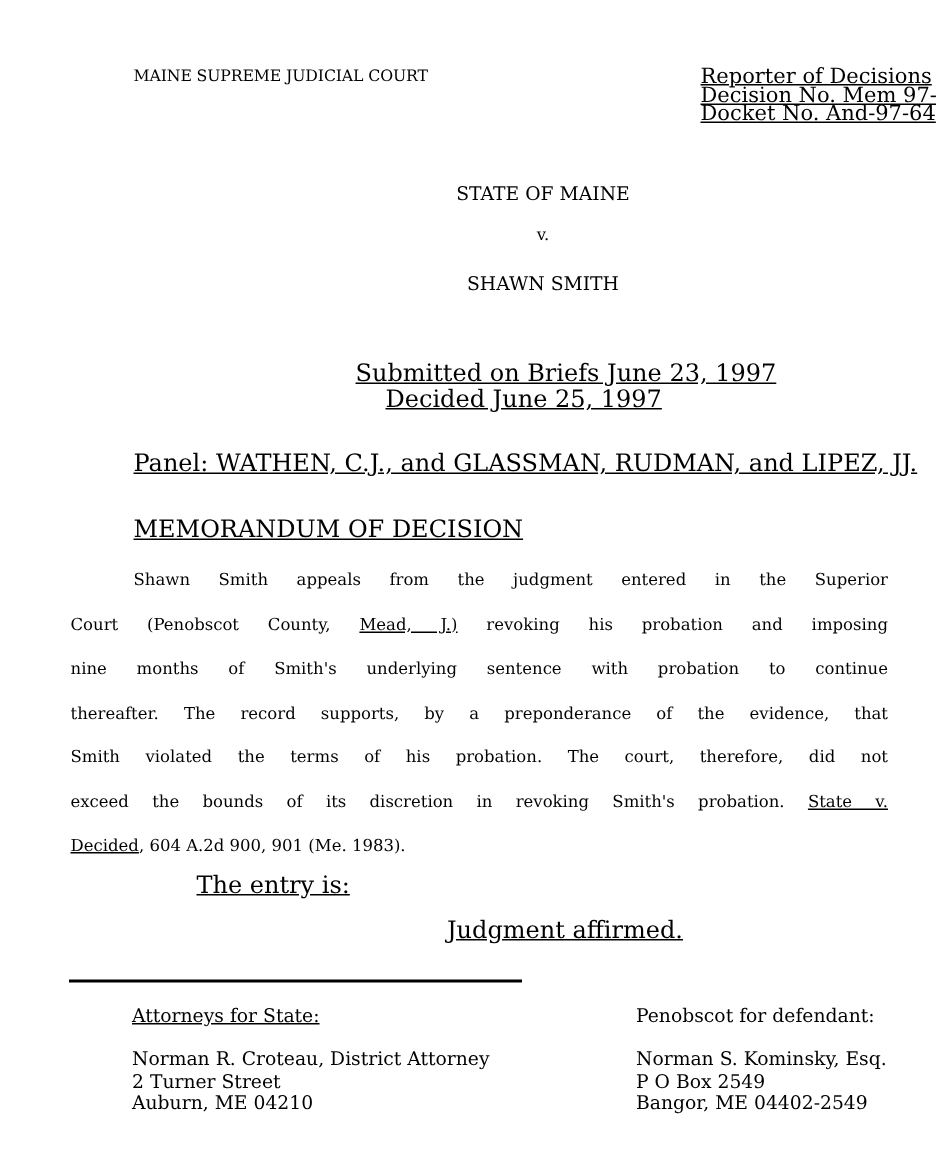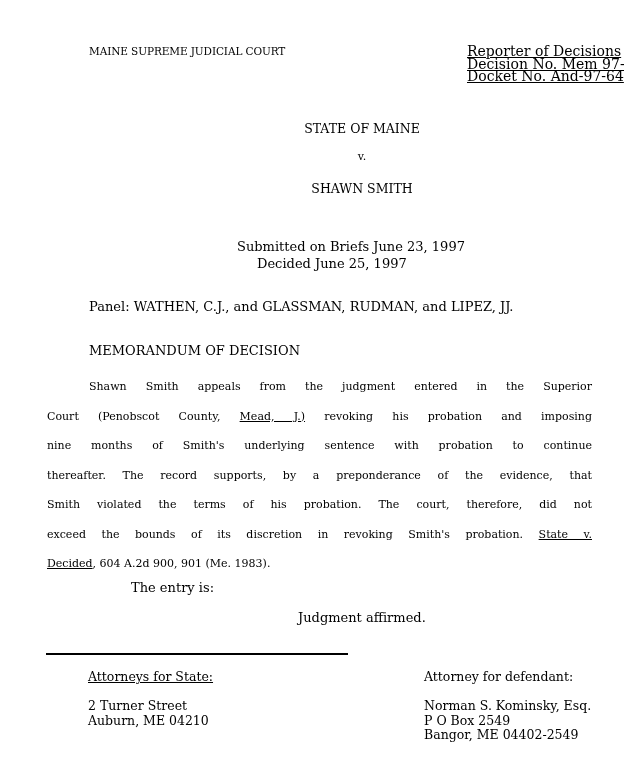--- a/index.html
+++ b/index.html
@@ -1,21 +1,21 @@
 <!DOCTYPE html>
 <html><head>
   <meta charset="utf-8">
   <style>
     html, body { margin: 0; padding: 0; background: #ffffff; }
     body { width: 624px; height: 775px; position: relative; overflow: hidden; color: #000; font-family: "DejaVu Serif", "Liberation Serif", serif; }
     .abs { position: absolute; white-space: nowrap; margin-left: 42px; }
     .hdr { font-size: 10.5px; letter-spacing: -0.1px; }
     .hdr-right { left: 425px; top: 45px; font-size: 14px; line-height: 12.5px; text-decoration: underline; }
     .center { left: 0; width: 640px; text-align: center; font-size: 12.5px; }
-    .body-text { font-size: 13px; }
+    .body-text { font-size: 16px; text-decoration: underline; }
     .para { position: absolute; left: 47px; width: 545px; top: 372px; font-size: 11px; line-height: 29.5px; text-align: justify; }
     .para .line { display: block; text-align: justify; text-align-last: justify; white-space: nowrap; height: 29.5px; }
     .para .line.last { text-align-last: left; }
     .ul { text-decoration: underline; }
     .rule { position: absolute; left: 46px; top: 653px; width: 302px; height: 1.5px; background: #000; }
     .addr { font-size: 12.5px; line-height: 14.5px; }
   </style>
 </head>
 <body>
 
@@ -48,22 +48,23 @@
   <span class="line last"><span class="ul">Decided</span><span>, 604 A.2d 900, 901 (Me. 1983).</span></span>
 </div>
 
 <div class="abs body-text" style="left:89px; top:580px;">The entry is:</div>
 <div class="abs body-text" style="left:256px; top:610px;">Judgment affirmed.</div>
 
 <div class="rule"></div>
 
 <div class="abs addr" style="left:46px; top:670px;text-decoration:underline;">Attorneys for State:</div>
 <div class="abs addr" style="left:46px; top:699px;">
+  <div>Norman R. Croteau, District Attorney</div>
   <div>2 Turner Street</div>
   <div>Auburn, ME 04210</div>
 </div>
 
-<div class="abs addr" style="left:382px; top:670px;">Attorney for defendant:</div>
+<div class="abs addr" style="left:382px; top:670px;">Penobscot for defendant:</div>
 <div class="abs addr" style="left:382px; top:699px;">
   <div>Norman S. Kominsky, Esq.</div>
   <div>P O Box 2549</div>
   <div>Bangor, ME 04402-2549</div>
 </div>
 
 </body></html>

